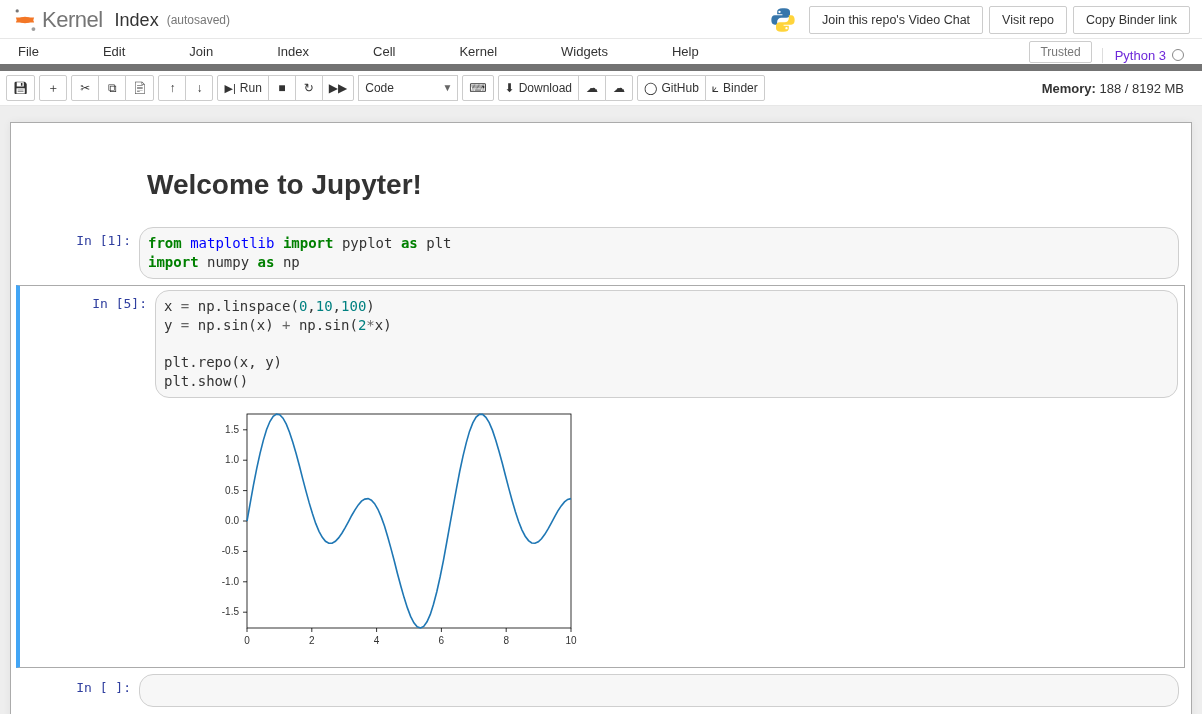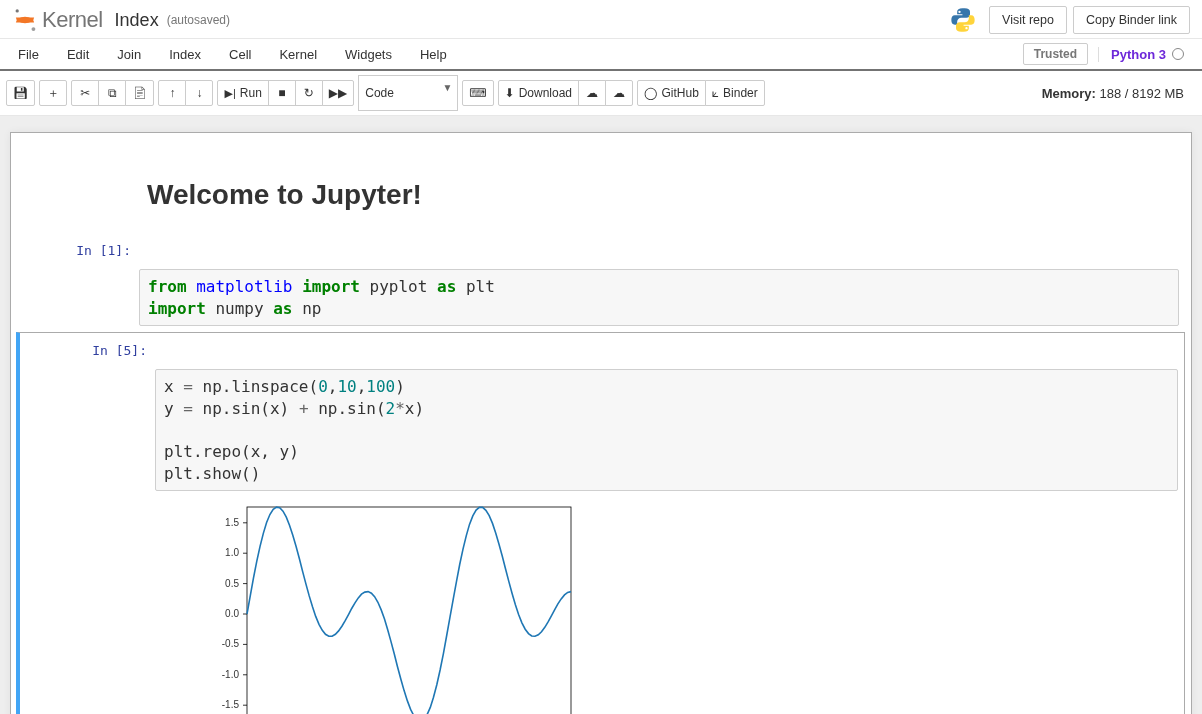--- a/index.html
+++ b/index.html
@@ -11,51 +11,51 @@
   .logo { display:flex; align-items:center; gap:4px; margin-right:12px;}
   .logo-svg { width:26px; height:26px;}
   .logo-text { font-size:22px; color:#757575; letter-spacing:-0.5px;}
   .nb-name { font-size:18px; color:#333; margin-right:8px;}
   .autosave { color:#777; font-size:12px;}
   .spacer { flex:1;}
   .hdr-btn { background:#fff; border:1px solid #ccc; border-radius:2px; padding:6px 12px; font-size:12.5px; color:#333; margin-left:6px; cursor:pointer;}
   .py-logo{ width:28px; height:28px; margin-right:6px;}
 
   
-  #menubar { border-bottom:2px solid #737373; display:flex; align-items:center; padding:0 4px; font-size:13px; height:32px;}
+  #menubar { border-bottom:7px solid #737373; display:flex; align-items:center; padding:0 4px; font-size:13px; height:32px;gap:36px;}
   .menu-item { padding:6px 14px; color:#333; cursor:pointer;}
-  .kernel-ind { margin-left:auto; display:flex; align-items:center; gap:10px; padding-right:14px;font-weight:bold;}
+  .kernel-ind { margin-left:auto; display:flex; align-items:flex-end; gap:10px; padding-right:14px;}
   .trusted { border:1px solid #ccc; border-radius:2px; padding:3px 10px; color:#777; font-size:12px;}
   .kernel-name { color:#6d28d9; font-size:13px; border-left:1px solid #ddd; padding-left:12px; display:flex; align-items:center; gap:6px;}
   .kernel-circle { width:12px; height:12px; border:1.5px solid #888; border-radius:50%; display:inline-block;}
 
   
   #toolbar { border-bottom:1px solid #e7e7e7; display:flex; align-items:center; padding:4px 6px; gap:4px; font-size:13px;}
   .tbtn { border:1px solid #ccc; background:#fff; border-radius:2px; min-width:28px; height:26px; display:inline-flex; align-items:center; justify-content:center; padding:0 6px; font-size:12px; cursor:pointer; color:#333;}
   .tgrp { display:inline-flex;}
   .tgrp .tbtn { border-radius:0; margin-left:-1px;}
   .tgrp .tbtn:first-child { border-top-left-radius:2px; border-bottom-left-radius:2px; margin-left:0;}
   .tgrp .tbtn:last-child  { border-top-right-radius:2px; border-bottom-right-radius:2px;}
-  .tsel { border:1px solid #ccc; height:36px; background:#fff; font-size:12px; padding:0 20px 0 6px; appearance:none; position:relative; min-width:100px; display:flex; align-items:center;}
+  .tsel { border:1px solid #ccc; height:26px; background:#fff; font-size:12px; padding:0 20px 0 6px; appearance:none; position:relative; min-width:100px; display:flex; align-items:center;}
   .tsel-wrap { position:relative; display:inline-block;}
   .tsel-arrow{ position:absolute; right:6px; top:7px; pointer-events:none; color:#666; font-size:10px;}
   .mem { margin-left:auto; font-size:13px; padding-right:12px;}
   .mem b { font-weight:bold;}
   .ticon { font-family: Arial, sans-serif; }
 
   
   #notebook-bg { background:#eee; padding:16px 10px;}
   #notebook { background:#fff; border:1px solid #ababab; box-shadow:0 0 8px rgba(0,0,0,0.06); padding:20px 6px 28px 6px;}
   .cell { display:flex; padding:4px 0; margin:2px 0;}
   .prompt { width:122px; text-align:right; padding:6px 8px 0 0; font-family:"DejaVu Sans Mono","Menlo",monospace; font-size:13px; color:#303F9F;}
   .prompt.in { color:#303F9F;}
   .cbody { flex:1; margin-right:6px;}
   .text_cell .cbody { padding:6px 0 6px 6px;}
   h1.md { font-size:28px; font-weight:bold; margin:14px 0 10px 2px;}
-  .input_area { background:#f7f7f7; border:1px solid #cfcfcf; border-radius:2px; padding:6px 8px; font-family:"DejaVu Sans Mono","Menlo",monospace; font-size:16px; line-height:1.35; white-space:pre;margin-top:32px;}
+  .input_area { background:#f7f7f7; border:1px solid #cfcfcf; border-radius:14px; padding:6px 8px; font-family:"DejaVu Sans Mono","Menlo",monospace; font-size:14px; line-height:1.35; white-space:pre;}
   .kw{color:#008000; font-weight:bold;} .nn{color:#0000FF;} .num{color:#008080;} .op{color:#666;}
 
   .cell.selected { border-left:4px solid #42A5F5; border-top:1px solid #ababab; border-bottom:1px solid #ababab; border-right:1px solid #ababab; padding:4px 0 4px 0; margin-left:-1px;}
   .cell.selected .cgroup{flex:1;}
   .cgroup{flex:1; display:flex; flex-direction:column;padding-left:17px;}
   .outrow{ display:flex;}
   .out_area{ padding:6px 4px 4px 44px;}
 
   .plot-svg{ background:#fff;}
 </style>
@@ -72,20 +72,21 @@
     </svg>
     <span class="logo-text">Kernel</span>
   </div>
   <span class="nb-name">Index</span>
   <span class="autosave">(autosaved)</span>
   <div class="spacer"></div>
   <svg class="py-logo" viewBox="0 0 48 48">
     <path fill="#3776AB" d="M23 4c-6 0-9 2-9 6v4h9v2H10c-4 0-6 3-6 8s2 8 6 8h4v-5c0-4 3-7 7-7h9c3 0 6-2 6-6V10c0-4-3-6-9-6h-4zM18 8a2 2 0 110 4 2 2 0 010-4z"></path>
     <path fill="#FFD43B" d="M25 44c6 0 9-2 9-6v-4h-9v-2h13c4 0 6-3 6-8s-2-8-6-8h-4v5c0 4-3 7-7 7h-9c-3 0-6 2-6 6v4c0 4 3 6 9 6h4zm5-4a2 2 0 110-4 2 2 0 010 4z"></path>
   </svg>
+  <button class="hdr-btn">Join this repo's Video Chat</button>
   <button class="hdr-btn">Visit repo</button>
   <button class="hdr-btn">Copy Binder link</button>
 </div>
 
 <div id="menubar">
   <div class="menu-item">File</div>
   <div class="menu-item">Edit</div>
   <div class="menu-item">Join</div>
   <div class="menu-item">Index</div>
   <div class="menu-item">Cell</div>

